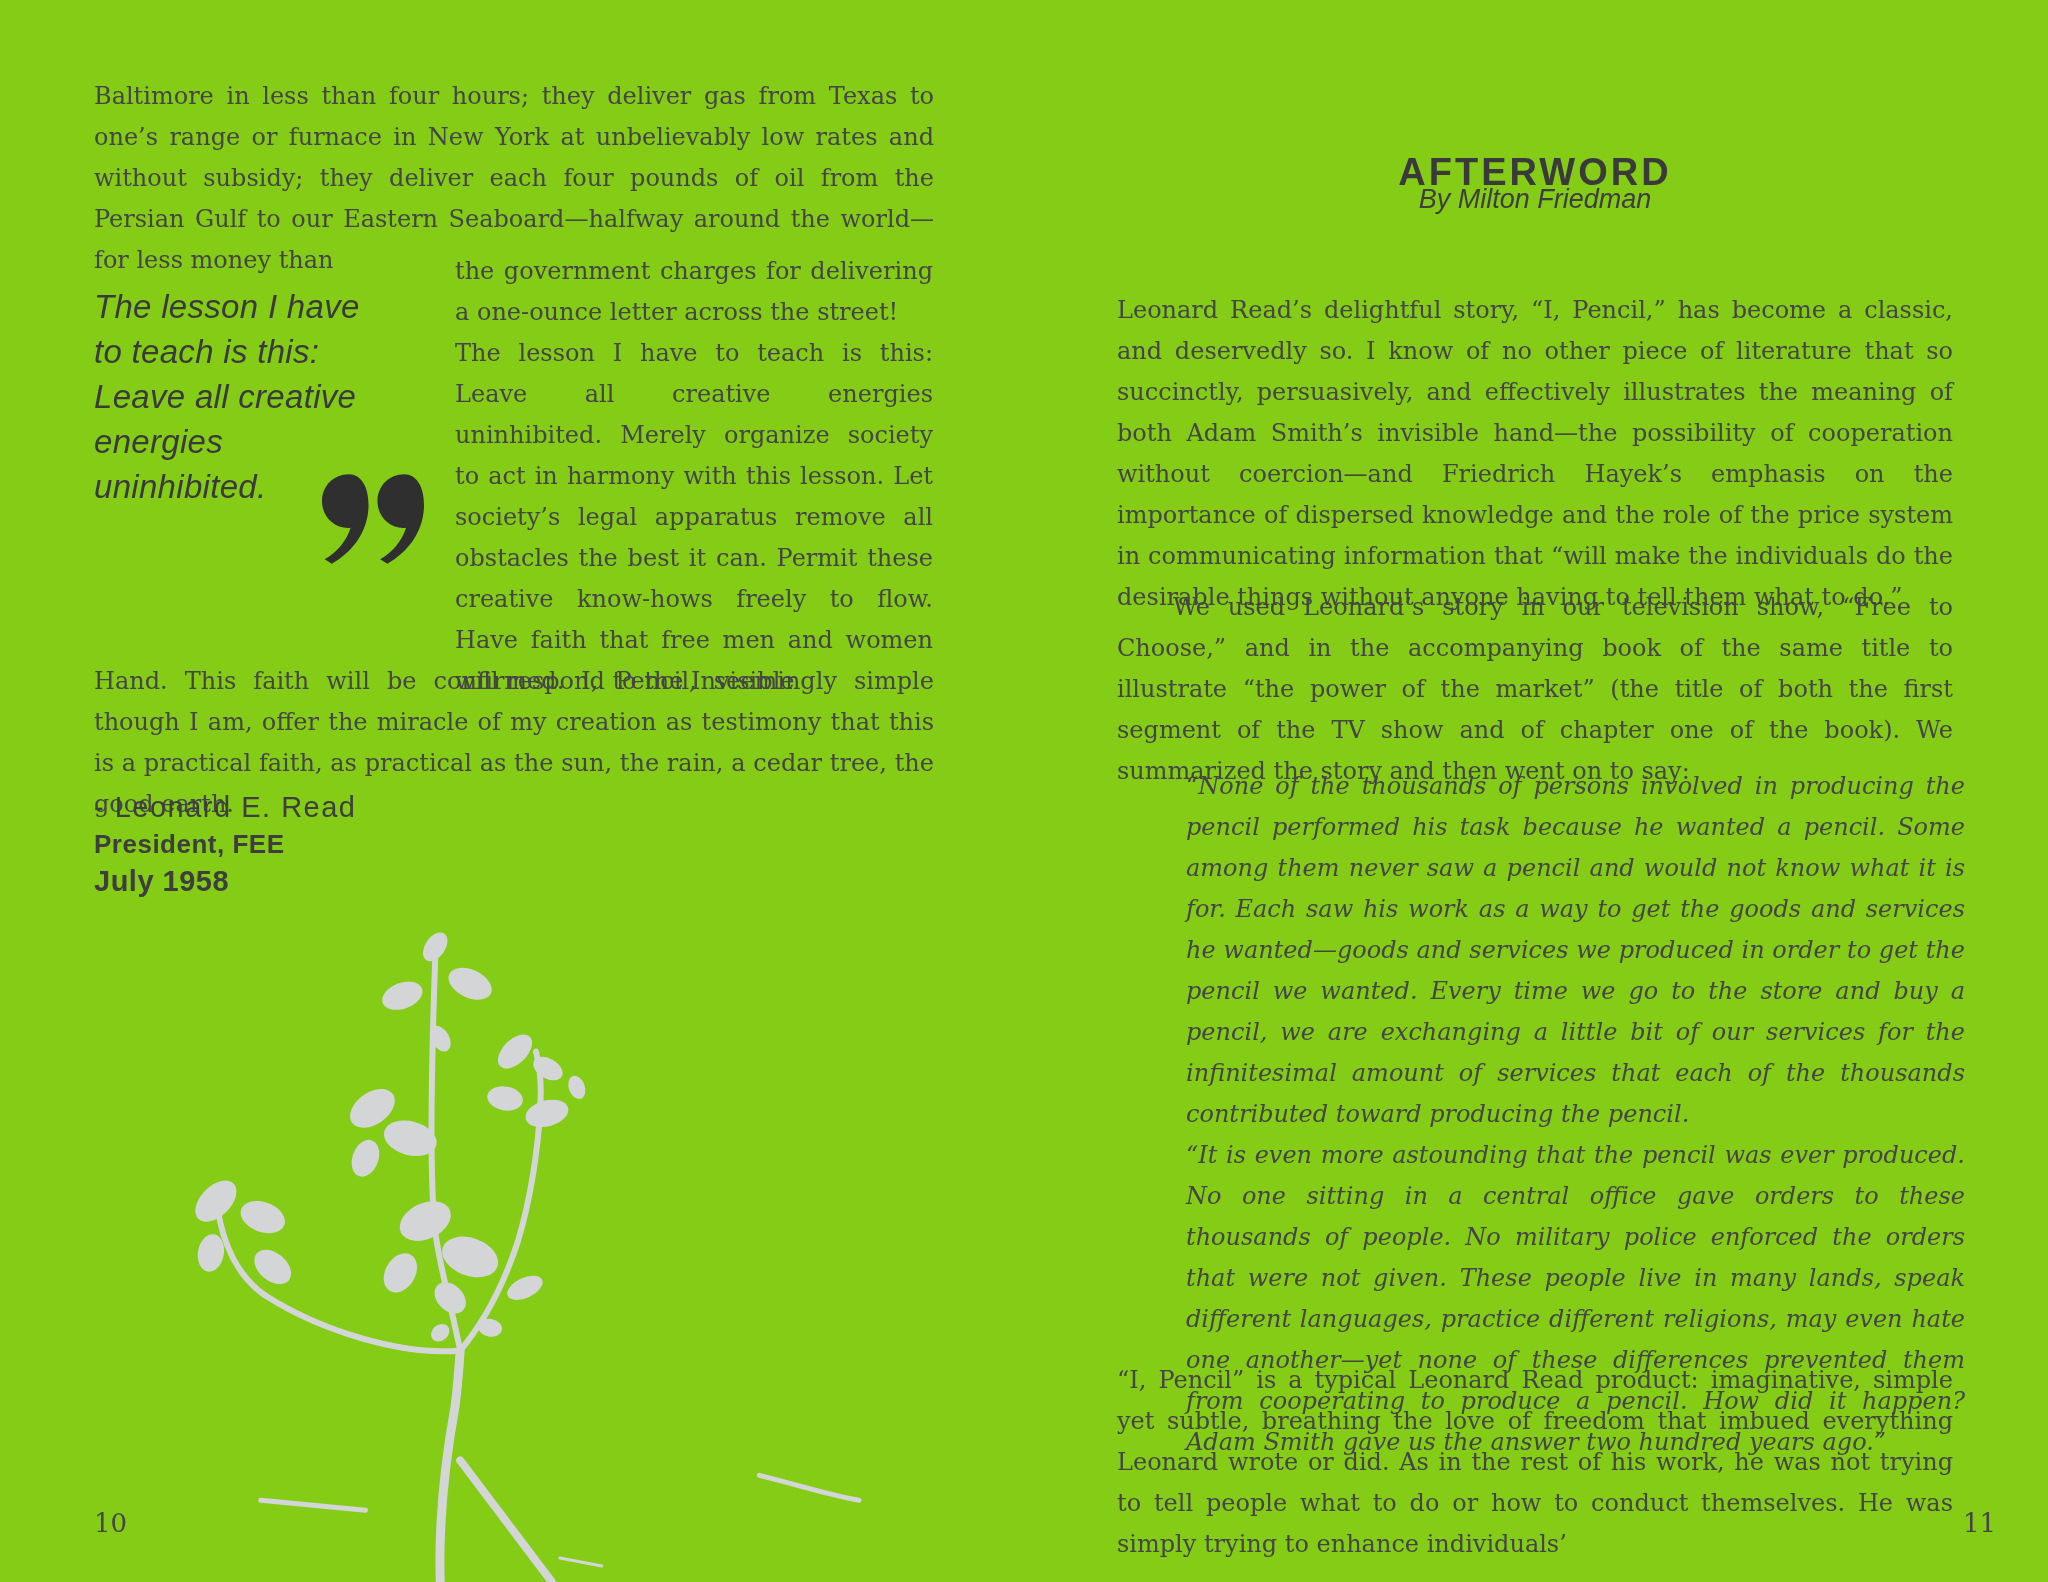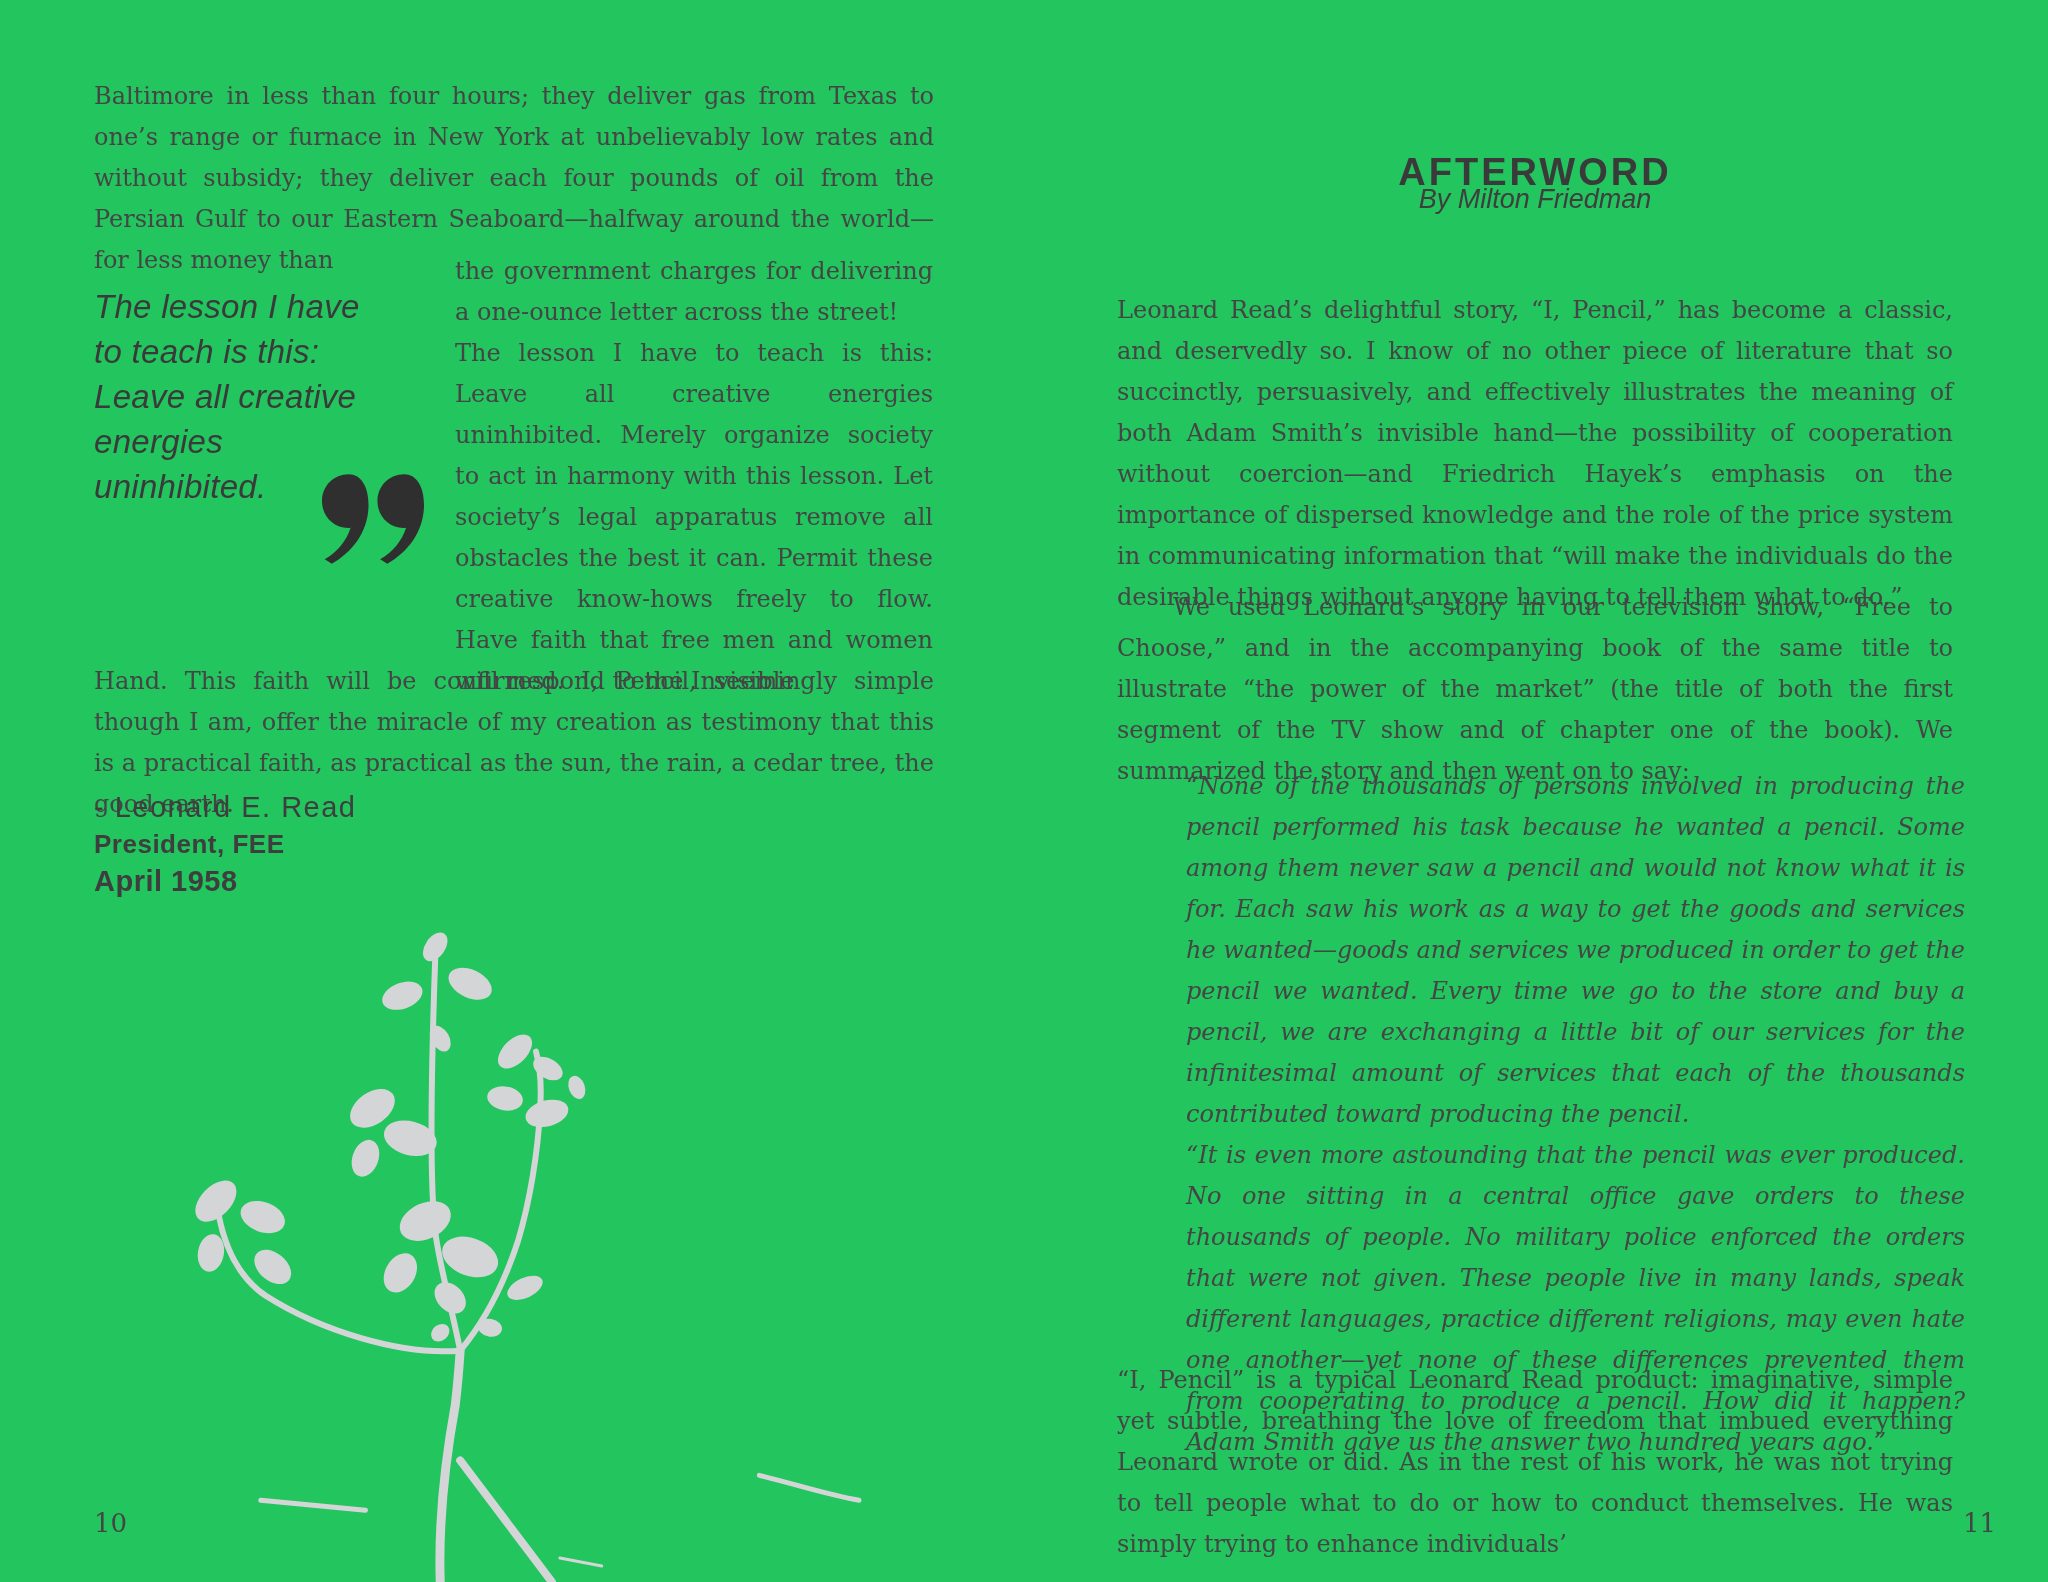--- a/index.html
+++ b/index.html
@@ -1,16 +1,16 @@
 <!DOCTYPE html>
 <html style="--text: #454545; --heading: #3a3a3a; --art: #d4d5d7;"><head>
 <meta charset="utf-8">
 <style>
   html,body{margin:0;padding:0;background:#ffffff;}
-  .canvas{position:relative;width:2048px;height:1582px;background:#22c55e;overflow:hidden;
+  .canvas{position:relative;width:2048px;height:1582px;background:#84cc16;overflow:hidden;
           color:var(--text,#454545);}
   .abs{position:absolute;}
   .serif{font-family:"DejaVu Serif","Liberation Serif",serif;font-size:24px;line-height:41px;color:var(--text,#454545);}
   .just{text-align:justify;}
   .preline{white-space:pre-line;}
   .sans{font-family:"Liberation Sans","DejaVu Sans",sans-serif;}
 
   
   .para-a{left:94px;top:52px;width:840px;}
   .pullquote{left:94px;top:284px;width:336px;font-style:italic;font-size:33px;line-height:45px;
@@ -59,21 +59,21 @@
   </div>
 
   <p class="abs serif just para-c">Hand. This faith will be confirmed. I, Pencil, seemingly simple though I am, offer the miracle of my creation as testimony that this is a practical faith, as practical as the sun, the rain, a cedar tree, the good earth.</p>
 
   <p class="abs serif just preline wrap-col">the government charges for delivering a one-ounce letter across the street!
 The lesson I have to teach is this: Leave all creative energies uninhibited. Merely organize society to act in harmony with this lesson. Let society’s legal apparatus remove all obstacles the best it can. Permit these creative know-hows freely to flow. Have faith that free men and women will respond to the Invisible</p>
 
   <div class="abs sans signature">
     <div class="sig-name">- Leonard E. Read</div>
     <div class="sig-title">President, FEE</div>
-    <div class="sig-date">April 1958</div>
+    <div class="sig-date">July 1958</div>
   </div>
 
   <div class="abs plant">
     <svg width="760" height="680" viewBox="0 0 760 682" aria-hidden="true">
       <g stroke="currentColor" fill="none" stroke-linecap="round">
         <path d="M300,682 C298,620 305,560 315,505 C318,480 319,465 320,450" stroke-width="9"></path>
         <path d="M320,450 C310,400 298,360 295,330 C288,270 292,140 295,55" stroke-width="6"></path>
         <path d="M320,450 C345,420 365,380 378,340 C390,300 398,250 400,210 C402,185 400,165 396,150" stroke-width="6"></path>
         <path d="M320,450 C260,455 180,430 125,395 C100,378 85,350 78,315" stroke-width="6"></path>
         <path d="M320,560 C350,600 380,640 412,682" stroke-width="8"></path>

